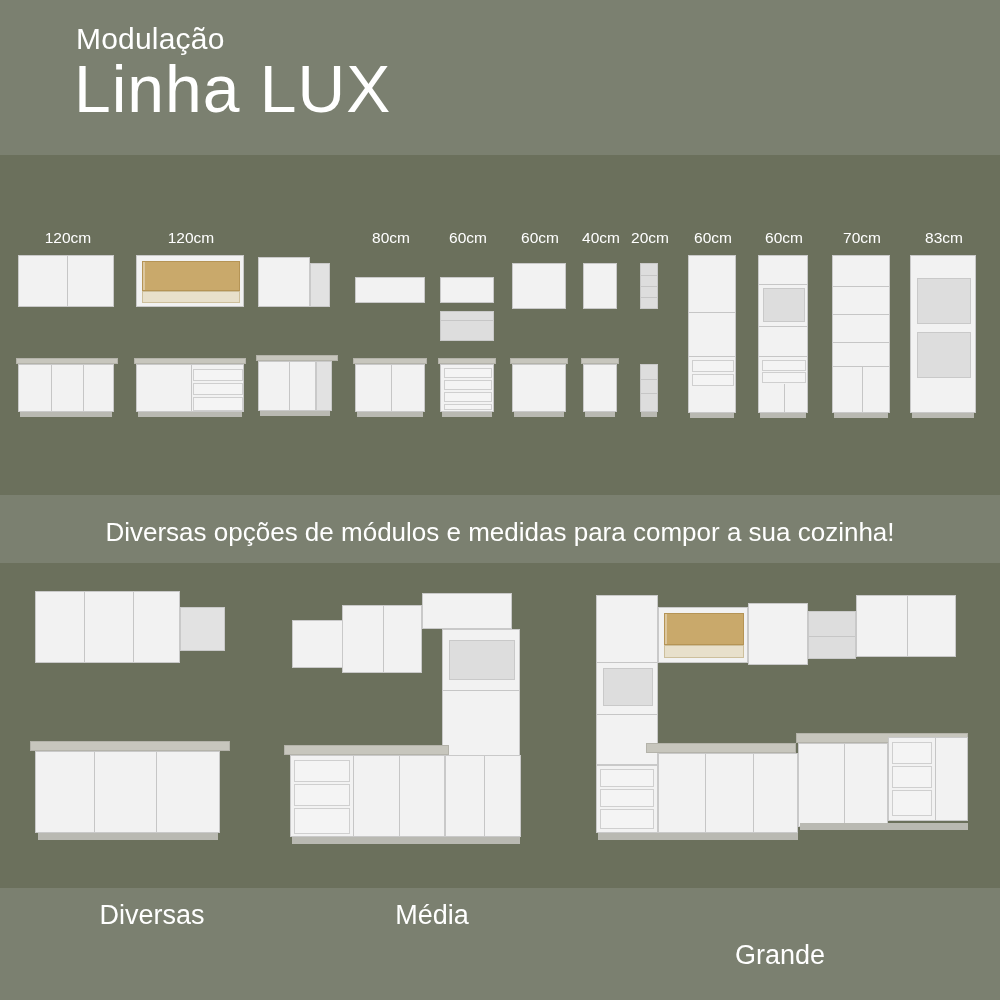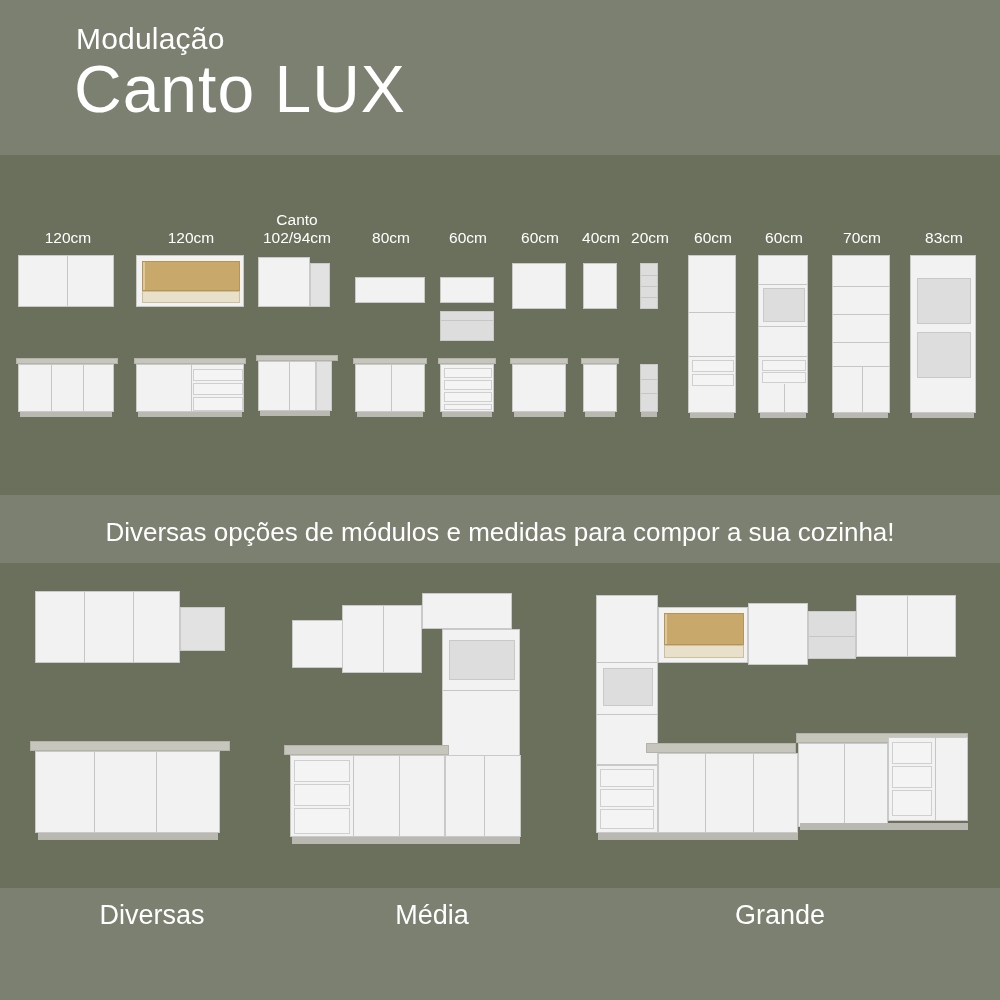--- a/index.html
+++ b/index.html
@@ -95,21 +95,21 @@
   .ktitle {
     position:absolute; top:900px; font-size:27px; color:#ffffff; text-align:center;
     width:300px;
   }
 </style>
 </head>
 <body>
 
 <div class="band-header"></div>
 <div class="kicker">Modulação</div>
-<div class="title">Canto LUX</div>
+<div class="title">Linha LUX</div>
 
 <div class="band-modules"></div>
 
 <div class="mod" style="left:18px; top:255px; width:100px; height:170px;">
   <div class="cap one-line">120cm</div>
 
   <div class="cab" style="left:0; top:0; width:96px; height:52px;">
     <div class="line-v" style="left:48px;"></div>
   </div>
 
@@ -131,22 +131,20 @@
   <div class="cab" style="left:0; top:109px; width:108px; height:48px;">
     <div class="line-v" style="left:54px;"></div>
     <div class="drawer" style="left:56px; top:4px; width:50px; height:12px;"></div>
     <div class="drawer" style="left:56px; top:18px; width:50px; height:12px;"></div>
     <div class="drawer" style="left:56px; top:32px; width:50px; height:14px;"></div>
   </div>
   <div class="kick" style="left:2px; top:157px; width:104px;"></div>
 </div>
 
 <div class="mod" style="left:258px; top:255px; width:78px; height:170px;">
-  <div class="cap">Canto
-102/94cm</div>
   <div class="cab" style="left:0; top:2px; width:52px; height:50px;"></div>
   <div class="cab shadow" style="left:52px; top:8px; width:20px; height:44px;"></div>
   <div class="counter" style="left:-2px; top:100px; width:82px;"></div>
   <div class="cab" style="left:0; top:106px; width:58px; height:50px;">
     <div class="line-v" style="left:30px;"></div>
   </div>
   <div class="cab shadow" style="left:58px; top:106px; width:16px; height:50px;"></div>
   <div class="kick" style="left:2px; top:156px; width:70px;"></div>
 </div>
 
@@ -332,13 +330,13 @@
     <div class="drawer" style="left:3px; top:52px; width:40px; height:26px;"></div>
     <div class="line-v" style="left:46px;"></div>
   </div>
   <div class="kick" style="left:10px; top:248px; width:200px; height:7px;"></div>
   <div class="kick" style="left:212px; top:238px; width:168px; height:7px;"></div>
 </div>
 
 <div class="band-footer"></div>
 <div class="ktitle" style="left:2px;">Diversas</div>
 <div class="ktitle" style="left:282px;">Média</div>
-<div class="ktitle" style="left:630px;">Grande</div>
+<div class="ktitle" style="left:630px;margin-top:40px;">Grande</div>
 
 </body></html>

